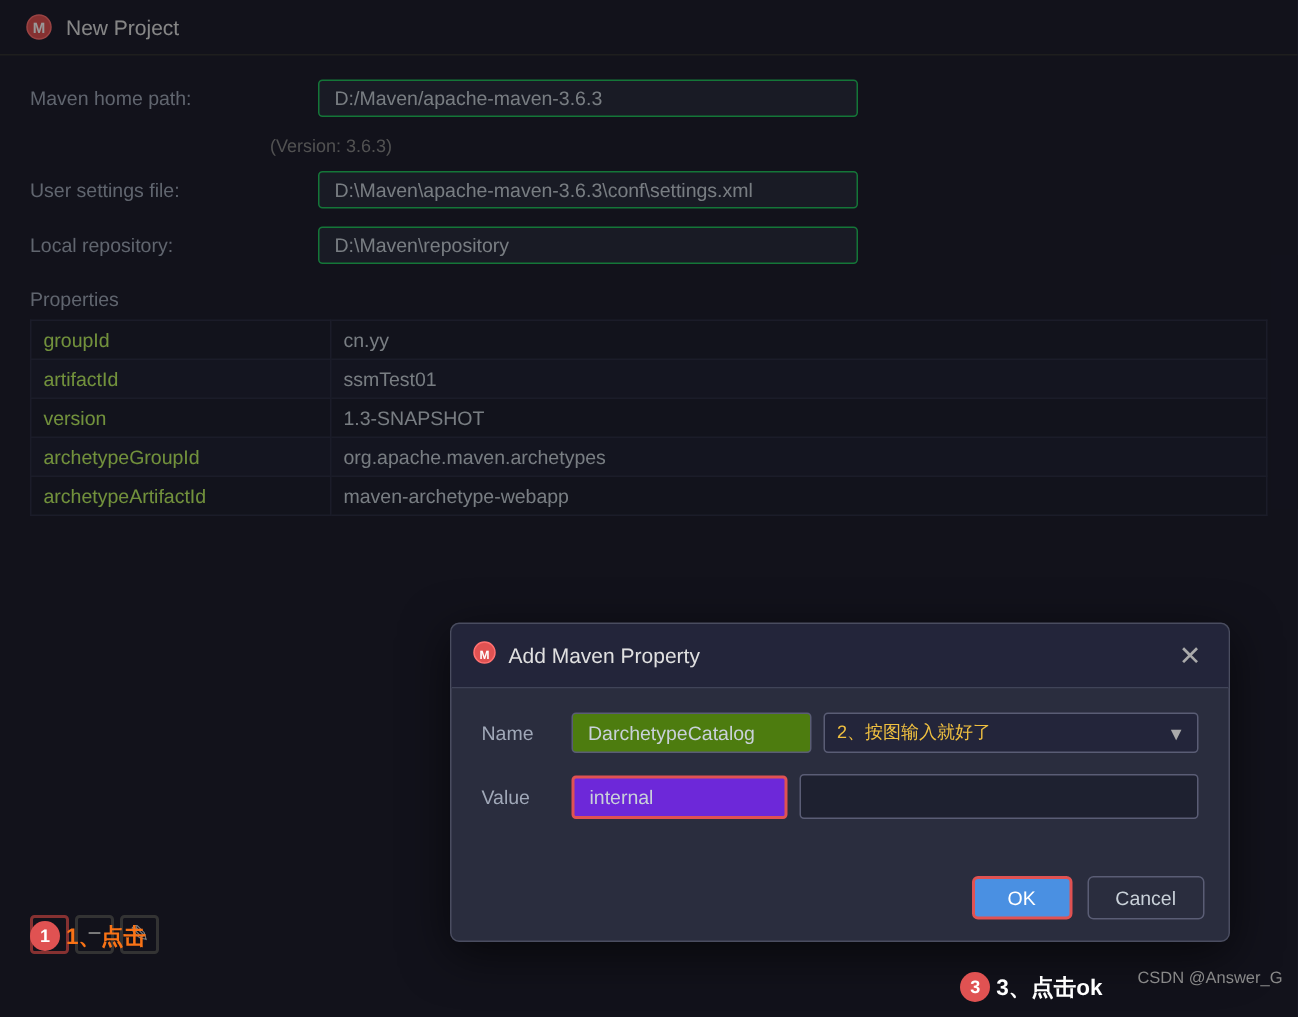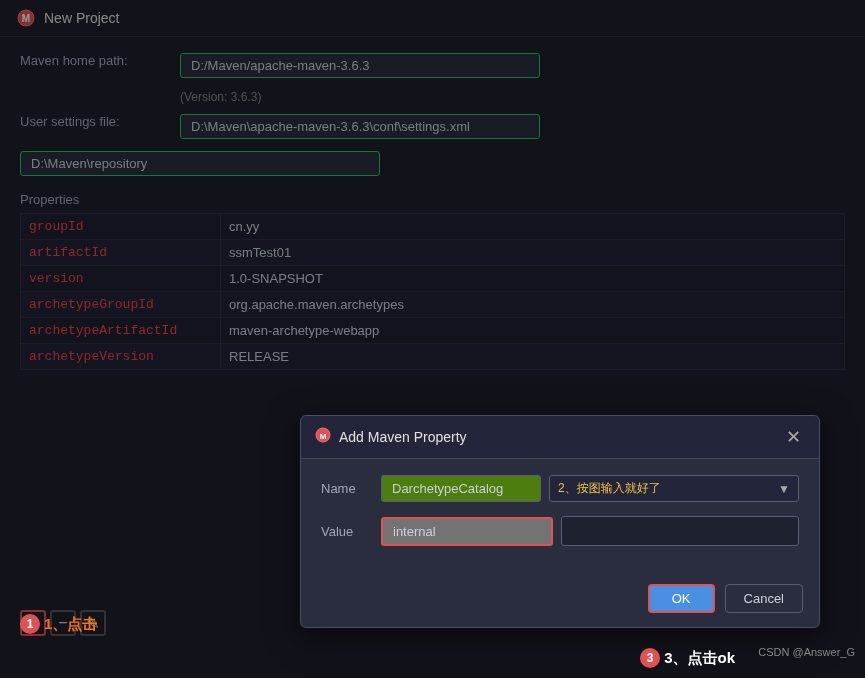--- a/index.html
+++ b/index.html
@@ -32,21 +32,23 @@
       font-size: 14px;
       color: #e0e0e0;
     }
 
     .main-content {
       padding: 16px 20px;
     }
 
     .field-row {
       display: flex;
+      align-items: center;
       margin-bottom: 12px;
+      gap: 32px;
     }
     .field-label {
       width: 160px;
       font-size: 13px;
       color: #a0a8b8;
     }
     .field-value {
       background: #2a2d3e;
       border: 1px solid #22c55e;
       border-radius: 3px;
@@ -81,22 +83,21 @@
       color: #c9d1d9;
     }
     .properties-table tr:nth-child(even) td {
       background: #222436;
     }
     .properties-table tr:nth-child(odd) td {
       background: #1e2130;
     }
     .properties-table td:first-child {
       width: 200px;
-      color: #ef4444;
-      font-family: Liberation Mono, monospace;
+      color: #bef264;
     }
     .properties-table td:last-child {
       color: #c9d1d9;
     }
 
     .toolbar {
       display: flex;
       align-items: center;
       padding: 6px 8px;
       gap: 4px;
@@ -203,27 +204,27 @@
       font-size: 12px;
       color: #f0c040;
       flex: 1;
     }
     .dropdown-chevron {
       margin-left: auto;
       color: #aaa;
       font-size: 12px;
     }
     .dialog-value-input {
-      background: #737373;
+      background: #6d28d9;
       border: 2px solid #e05252;
       border-radius: 3px;
       padding: 5px 10px;
       font-size: 13px;
       color: #c9d1d9;
-      width: 172px;
+      width: 144px;
     }
     .dialog-value-right {
       margin-left: 8px;
       background: #1e2130;
       border: 1px solid #5a5d75;
       border-radius: 3px;
       padding: 5px 10px;
       font-size: 13px;
       color: #555;
       flex: 1;
@@ -295,50 +296,47 @@
     <div class="field-value">D:/Maven/apache-maven-3.6.3</div>
   </div>
   <div class="field-subtext">(Version: 3.6.3)</div>
 
   <div class="field-row">
     <span class="field-label">User settings file:</span>
     <div class="field-value">D:\Maven\apache-maven-3.6.3\conf\settings.xml</div>
   </div>
 
   <div class="field-row">
+    <span class="field-label">Local repository:</span>
     <div class="field-value">D:\Maven\repository</div>
   </div>
 
   <div class="properties-section">
     <div class="properties-title">Properties</div>
     <table class="properties-table">
       <tbody>
         <tr>
           <td>groupId</td>
           <td>cn.yy</td>
         </tr>
         <tr>
           <td>artifactId</td>
           <td>ssmTest01</td>
         </tr>
         <tr>
           <td>version</td>
-          <td>1.0-SNAPSHOT</td>
+          <td>1.3-SNAPSHOT</td>
         </tr>
         <tr>
           <td>archetypeGroupId</td>
           <td>org.apache.maven.archetypes</td>
         </tr>
         <tr>
           <td>archetypeArtifactId</td>
           <td>maven-archetype-webapp</td>
-        </tr>
-        <tr>
-          <td>archetypeVersion</td>
-          <td>RELEASE</td>
         </tr>
       </tbody>
     </table>
   </div>
 </div>
 
 <div class="toolbar" style="position:absolute; bottom:42px; left:20px; border:none; background:transparent; padding:0;">
   <button class="toolbar-btn">+</button>
   <button class="toolbar-btn minus">−</button>
   <button class="toolbar-btn edit">✎</button>

